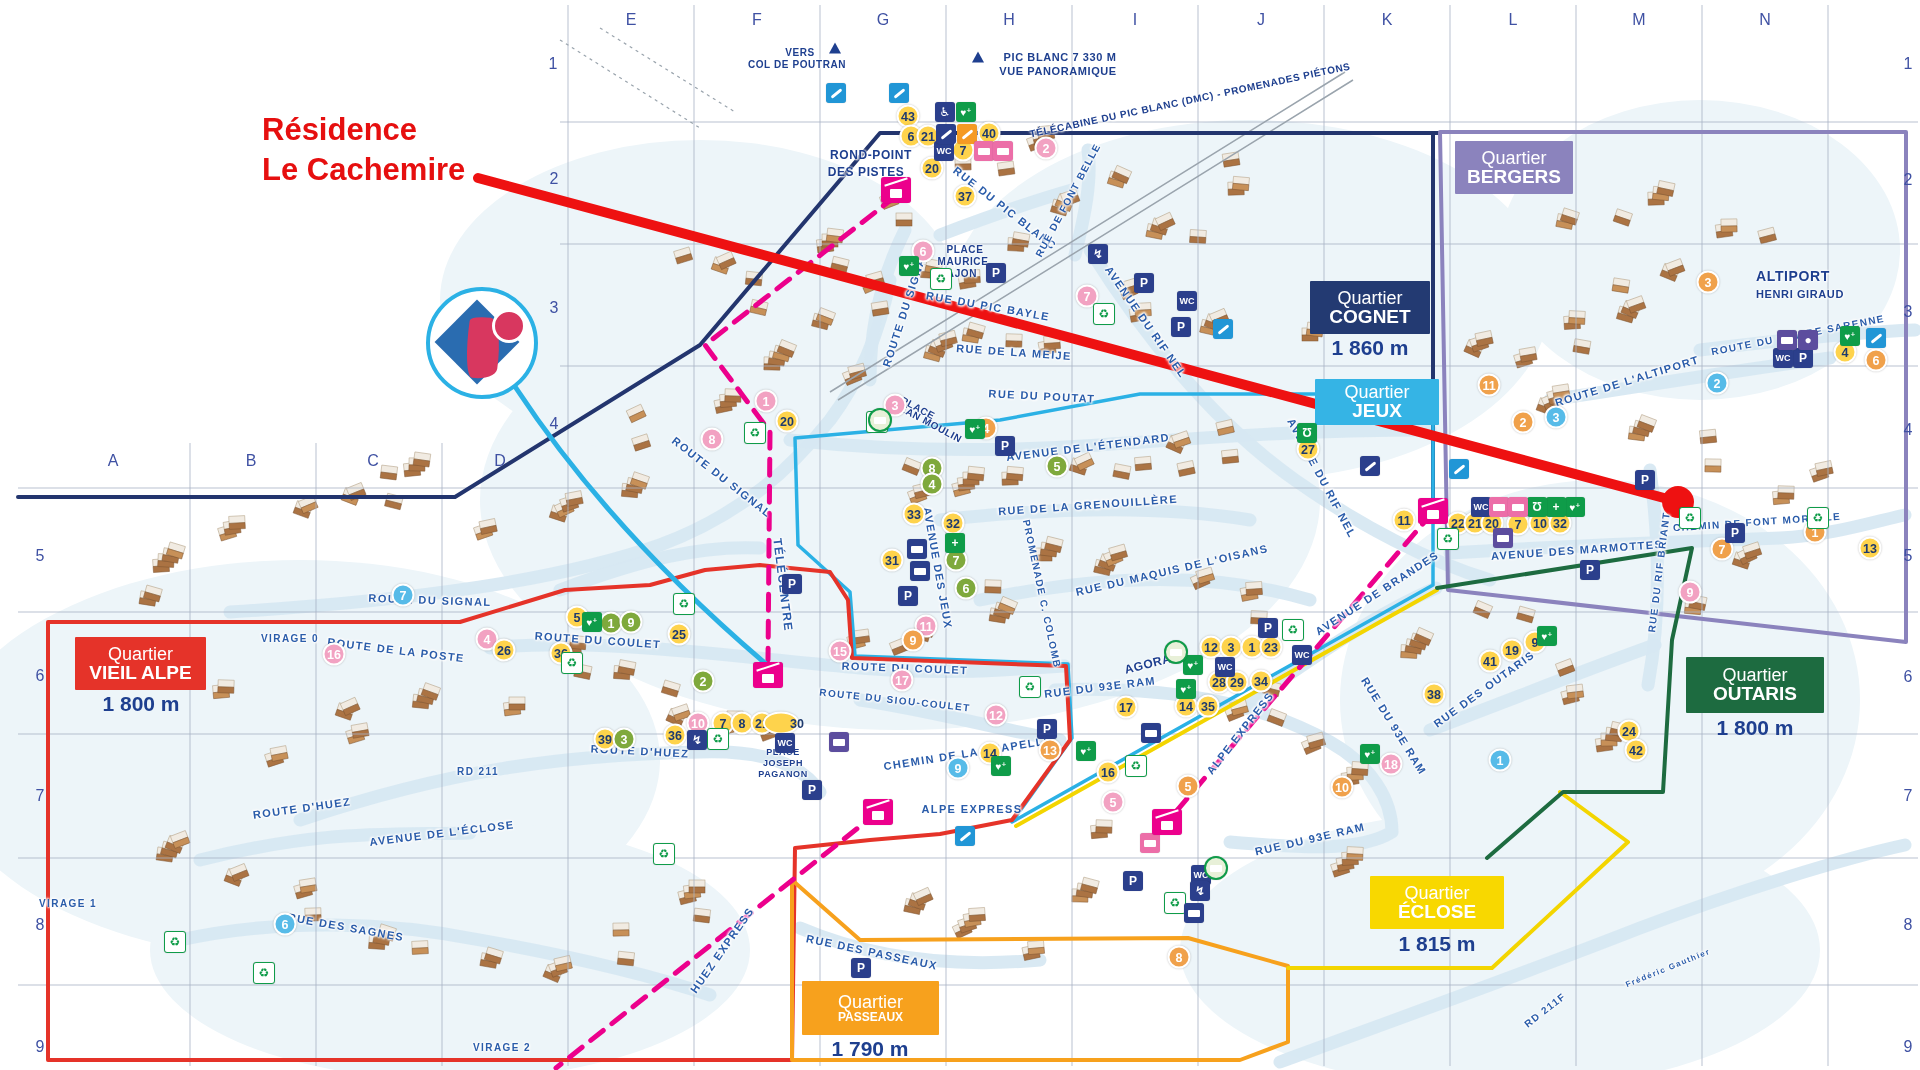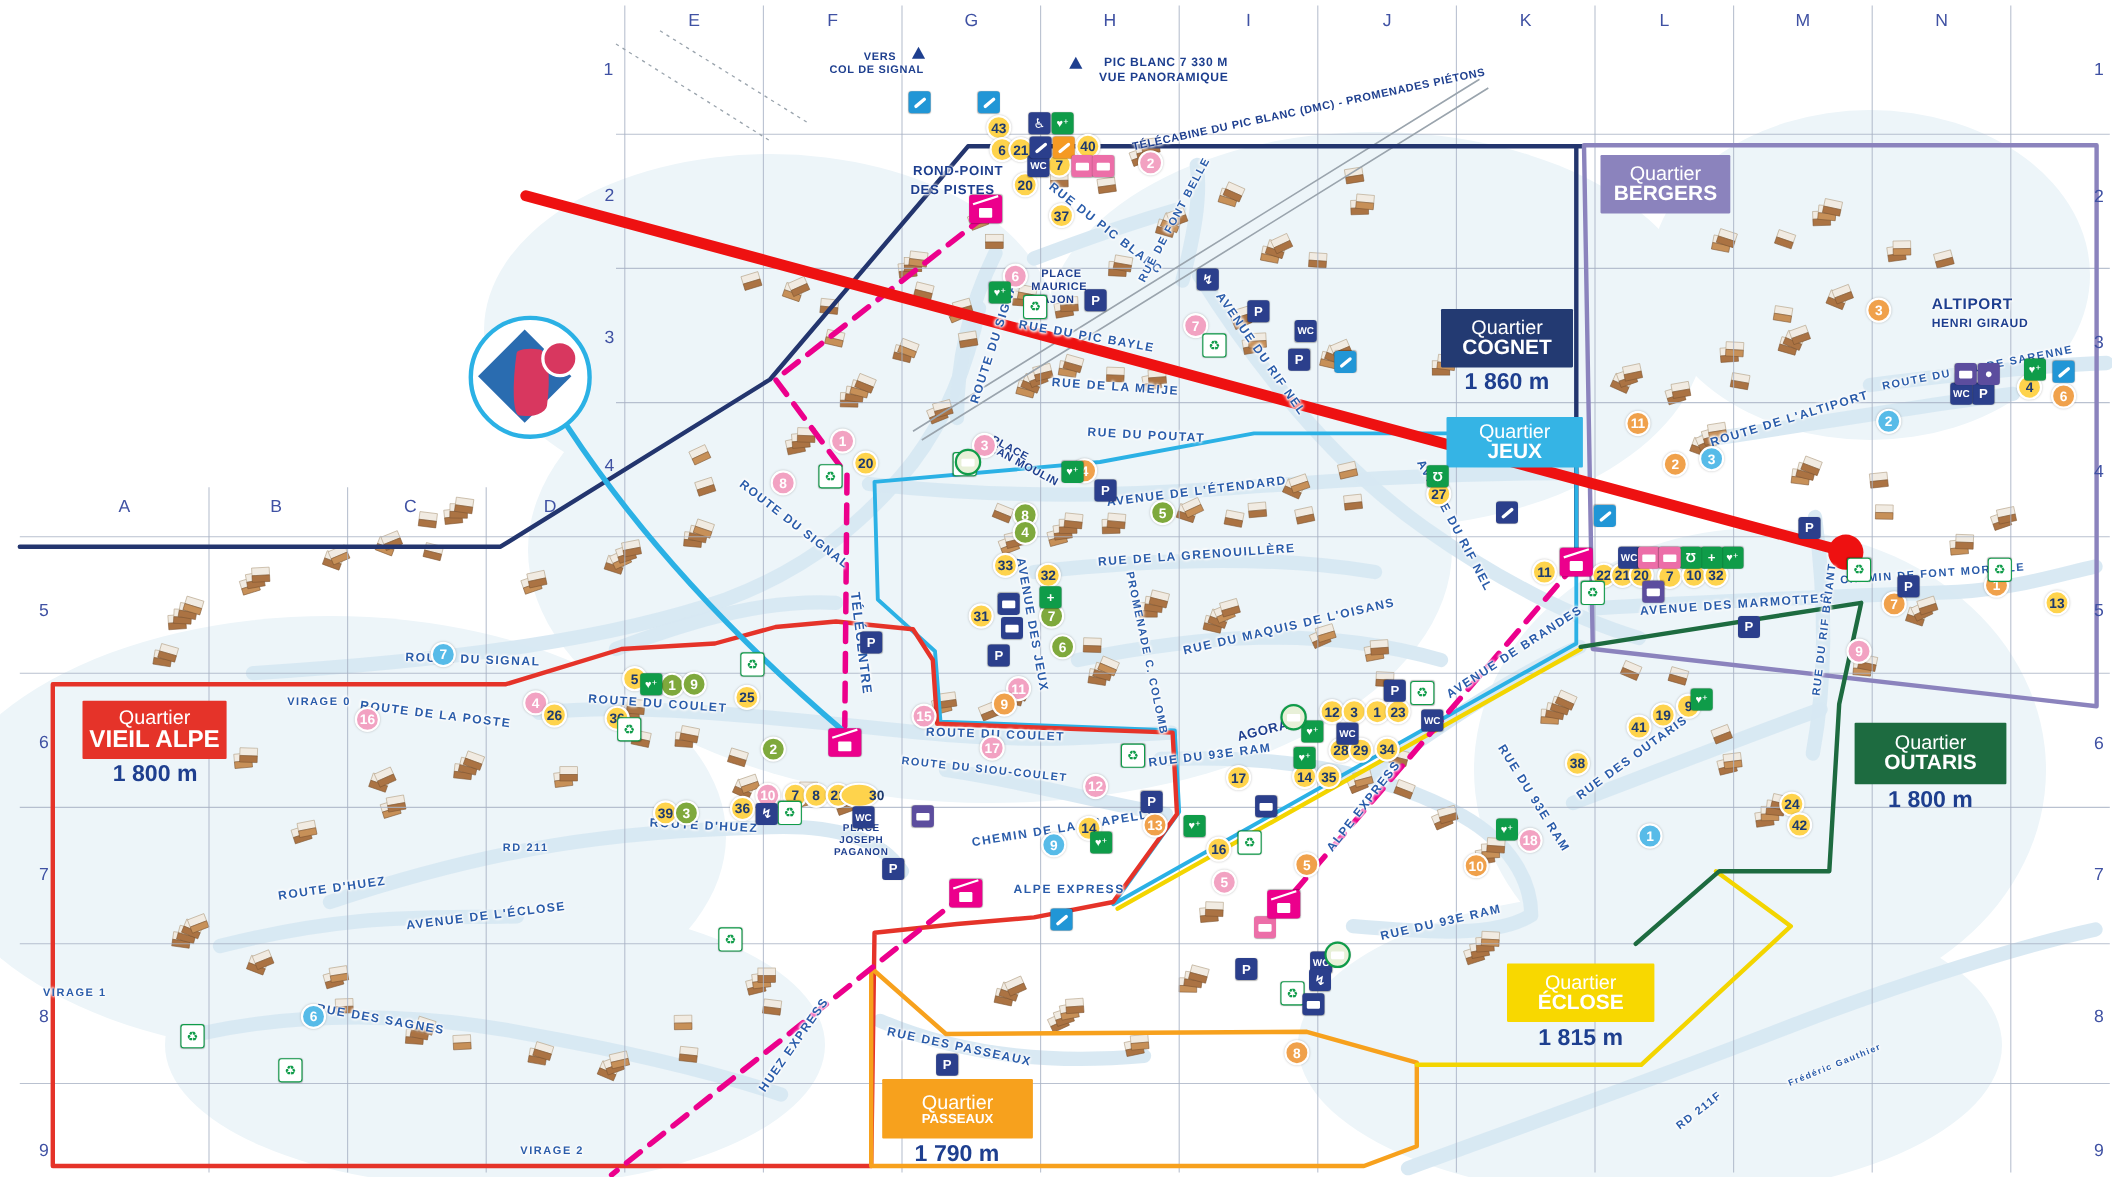--- a/index.html
+++ b/index.html
@@ -1215,20 +1215,22 @@
       <path d="M1016,826 L1437,590 M1560,792 L1628,842 L1492,968 L1288,968" fill="none" stroke="#f3d500" stroke-width="4" stroke-linecap="round" stroke-linejoin="round"></path>
       <path d="M1437,588 L1692,548 L1672,640 L1663,792 L1563,792 L1487,858" fill="none" stroke="#1d6b40" stroke-width="4" stroke-linecap="round" stroke-linejoin="round"></path>
       <path d="M896,196 L705,345 L770,432 L768,660" fill="none" stroke="#ec008c" stroke-width="5" stroke-linecap="round" stroke-linejoin="round" stroke-dasharray="16,11"></path>
       <path d="M878,812 L556,1068" fill="none" stroke="#ec008c" stroke-width="5" stroke-linecap="round" stroke-linejoin="round" stroke-dasharray="16,11"></path>
       <path d="M1433,512 L1167,822" fill="none" stroke="#ec008c" stroke-width="5" stroke-linecap="round" stroke-linejoin="round" stroke-dasharray="16,11"></path>
       <path d="M516,388 C570,470 650,565 766,664" fill="none" stroke="#2bb1e5" stroke-width="5" stroke-linecap="round" stroke-linejoin="round"></path>
       <path d="M478,178 L1664,498" fill="none" stroke="#ee1111" stroke-width="10" stroke-linecap="round" stroke-linejoin="round"></path>
       <circle cx="1678" cy="502" r="16" fill="#ee1111"></circle>
     </svg>
 
+  <div id="annotation-text" style="left:262px;top:110px;">Résidence
+Le Cachemire</div>
 
   <div id="logo" style="left:482px;top:343px;">
     <span class="diamond"></span>
     <span class="swoosh"></span>
     <span class="dot"></span>
   </div>
 <div class="grid-label" style="left: 631px; top: 20px;">E</div>
     <div class="grid-label" style="left: 757px; top: 20px;">F</div>
     <div class="grid-label" style="left: 883px; top: 20px;">G</div>
     <div class="grid-label" style="left: 1009px; top: 20px;">H</div>
@@ -1268,21 +1270,21 @@
       <span class="qword" style="font-size: 18px;">Quartier</span>
       <span class="qname" style="font-size: 19px;">COGNET</span>
     </div>
     <div class="qalt" style="left: 1370px; top: 348px; font-size: 21px;">1 860 m</div>
     <div class="qbox" style="left: 1315px; top: 379px; width: 124px; height: 46px; background: rgb(53, 180, 229); color: rgb(255, 255, 255);">
       <span class="qword" style="font-size: 18px;">Quartier</span>
       <span class="qname" style="font-size: 19px;">JEUX</span>
     </div>
     <div class="qbox" style="left: 75px; top: 637px; width: 131px; height: 53px; background: rgb(229, 51, 41); color: rgb(255, 255, 255);">
       <span class="qword" style="font-size: 18px;">Quartier</span>
-      <span class="qname" style="font-size: 22px;">VIEIL ALPE</span>
+      <span class="qname" style="font-size: 19px;">VIEIL ALPE</span>
     </div>
     <div class="qalt" style="left: 141px; top: 704px; font-size: 21px;">1 800 m</div>
     <div class="qbox" style="left: 1686px; top: 657px; width: 138px; height: 56px; background: rgb(29, 107, 64); color: rgb(255, 255, 255);">
       <span class="qword" style="font-size: 18px;">Quartier</span>
       <span class="qname" style="font-size: 19px;">OUTARIS</span>
     </div>
     <div class="qalt" style="left: 1755px; top: 728px; font-size: 21px;">1 800 m</div>
     <div class="qbox" style="left: 1370px; top: 876px; width: 134px; height: 53px; background: rgb(248, 216, 0); color: rgb(255, 255, 255);">
       <span class="qword" style="font-size: 18px;">Quartier</span>
       <span class="qname" style="font-size: 19px;">ÉCLOSE</span>
@@ -1332,21 +1334,21 @@
     <div class="street-label" style="left: 478px; top: 771px; font-size: 10px; --r: 0deg;">RD 211</div>
     <div class="street-label" style="left: 1545px; top: 1010px; font-size: 10px; --r: -38deg;">RD 211F</div>
     <div class="street-label" style="left: 346px; top: 927px; font-size: 11px; --r: 10deg;">RUE DES SAGNES</div>
     <div class="street-label" style="left: 968px; top: 753px; font-size: 11px; --r: -9deg;">CHEMIN DE LA CHAPELLE</div>
     <div class="street-label" style="left: 290px; top: 638px; font-size: 10px; --r: 0deg;">VIRAGE 0</div>
     <div class="street-label" style="left: 68px; top: 903px; font-size: 10px; --r: 0deg;">VIRAGE 1</div>
     <div class="street-label" style="left: 502px; top: 1047px; font-size: 10px; --r: 0deg;">VIRAGE 2</div>
     <div class="street-label" style="left: 783px; top: 585px; font-size: 12px; --r: 83deg;">TÉLÉCENTRE</div>
     <div class="street-label" style="left: 1668px; top: 968px; font-size: 8px; --r: -22deg;">Frédéric Gauthier</div>
     <div class="place-label" style="left: 800px; top: 52px; font-size: 10px; --r: 0deg;">VERS</div>
-    <div class="place-label" style="left: 797px; top: 64px; font-size: 10px; --r: 0deg;">COL DE SIGNAL</div>
+    <div class="place-label" style="left: 797px; top: 64px; font-size: 10px; --r: 0deg;">COL DE POUTRAN</div>
     <div class="place-label" style="left: 1060px; top: 57px; font-size: 11px; --r: 0deg;">PIC BLANC 7 330 M</div>
     <div class="place-label" style="left: 1058px; top: 71px; font-size: 11px; --r: 0deg;">VUE PANORAMIQUE</div>
     <div class="place-label" style="left: 1190px; top: 100px; font-size: 10px; --r: -12deg;">TÉLÉCABINE DU PIC BLANC (DMC) - PROMENADES PIÉTONS</div>
     <div class="place-label" style="left: 871px; top: 155px; font-size: 12px; --r: 0deg;">ROND-POINT</div>
     <div class="place-label" style="left: 866px; top: 172px; font-size: 12px; --r: 0deg;">DES PISTES</div>
     <div class="place-label" style="left: 965px; top: 249px; font-size: 10px; --r: 0deg;">PLACE</div>
     <div class="place-label" style="left: 963px; top: 261px; font-size: 10px; --r: 0deg;">MAURICE</div>
     <div class="place-label" style="left: 958px; top: 273px; font-size: 10px; --r: 0deg;">RAJON</div>
     <div class="place-label" style="left: 918px; top: 408px; font-size: 10px; --r: 28deg;">PLACE</div>
     <div class="place-label" style="left: 928px; top: 422px; font-size: 10px; --r: 28deg;">JEAN MOULIN</div>

